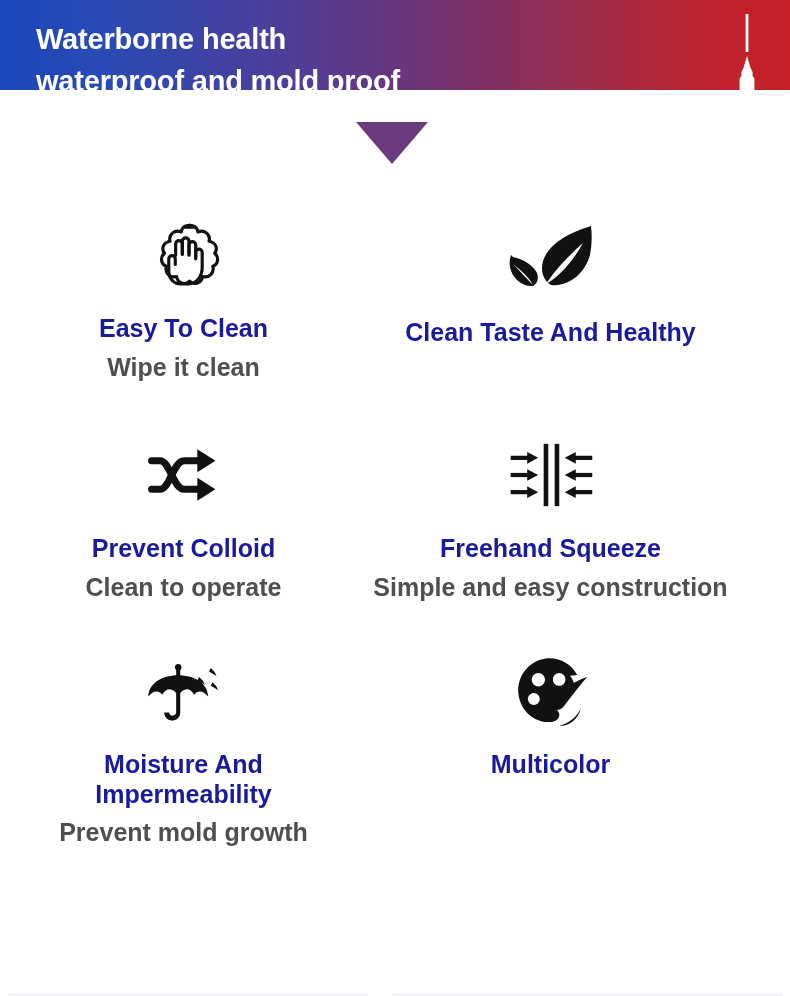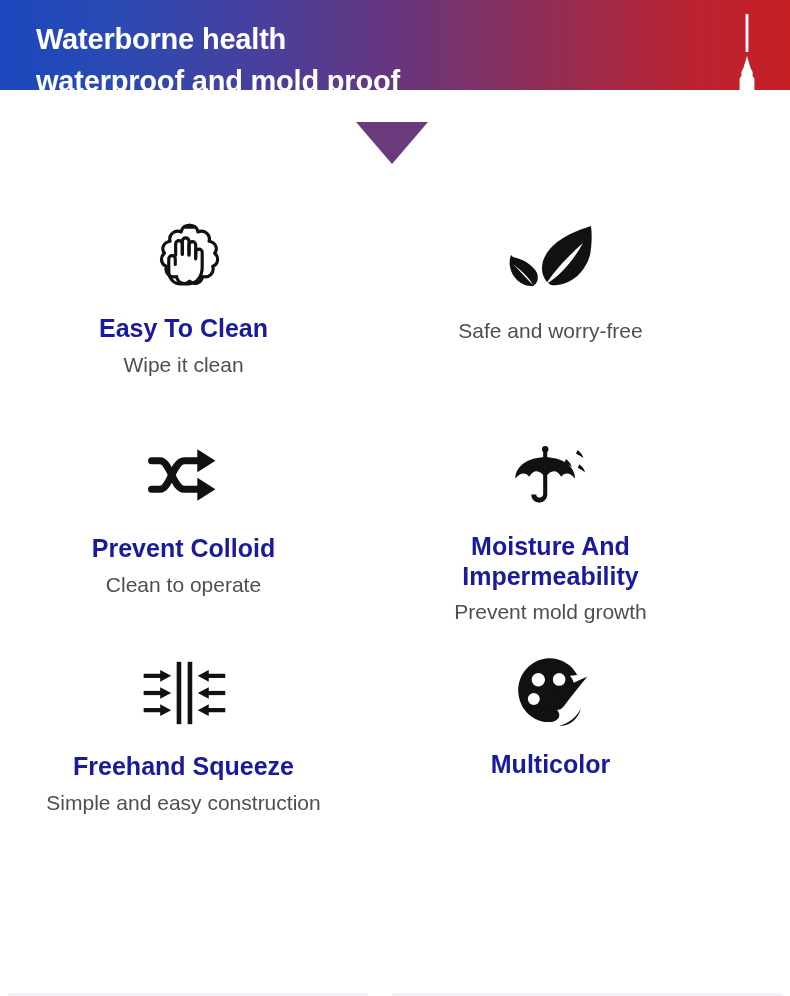--- a/index.html
+++ b/index.html
@@ -90,22 +90,22 @@
     color: #1a1a9c;
     font-size: 25px;
     font-weight: bold;
     line-height: 1.18;
     text-align: center;
     white-space: pre-line;
     margin-bottom: 8px;
   }
   .feature-sub {
     color: #4f4f4f;
-    font-size: 21px;
-    font-weight: normal;
+    font-size: 25px;
+    font-weight: bold;
     line-height: 1.2;
     text-align: right;
   }
 
   
   .feature.row1.left  .feature-icon { margin-bottom: 18px; }
   .feature.row1.right .feature-icon { margin-bottom: 22px; }
   .feature.row2 .feature-icon { margin-bottom: 20px; }
   .feature.row3 .feature-icon { margin-bottom: 18px; }
 
@@ -180,36 +180,62 @@
 
     <div class="feature row1 right">
       <div class="feature-icon">
         <svg viewBox="0 0 96 72" width="96" height="72" aria-hidden="true">
           <path d="M88 5 C66 12 46 22 40 40 c-3 11 1 20 8 24 c18 2 34-12 39-30 c2-11 2-21 1-29 Z" fill="#111111"></path>
           <path d="M43 63 C57 55 70 40 80 22 C62 38 50 52 43 63 Z" fill="#ffffff"></path>
           <path d="M10 36 C20 38 30 44 34 52 c2 6 0 11-4 13 c-11 1-21-8-23-19 c-1-5 0-9 1-12 Z" fill="#111111"></path>
           <path d="M30 64 C24 58 17 50 10 43 C20 51 27 58 30 64 Z" fill="#ffffff"></path>
         </svg>
       </div>
-      <div class="feature-sub">Safe and worry-free</div>
+      <div class="feature-title">Clean Taste And Healthy</div>
     </div>
 
     <div class="feature row2 left">
       <div class="feature-icon">
         <svg viewBox="0 0 84 64" width="80" height="62" aria-hidden="true">
           <g fill="none" stroke="#111111" stroke-width="7.5" stroke-linecap="round">
             <path d="M8 17 h9 c10 0 14 30 25 30 h17"></path>
             <path d="M8 47 h9 c10 0 14-30 25-30 h17"></path>
           </g>
           <path d="M56 5 L75 17 L56 29 Z" fill="#111111"></path>
           <path d="M56 35 L75 47 L56 59 Z" fill="#111111"></path>
         </svg>
       </div>
       <div class="feature-title">Prevent Colloid</div>
       <div class="feature-sub">Clean to operate</div>
+    </div>
+
+    <div class="feature row2 right">
+      <div class="feature-icon">
+        <svg viewBox="0 0 104 72" width="96" height="66" aria-hidden="true">
+          <rect x="44" y="2" width="5" height="68" fill="#111111"></rect>
+          <rect x="56" y="2" width="5" height="68" fill="#111111"></rect>
+          <g fill="#111111">
+            <rect x="8" y="15" width="20" height="4.6"></rect>
+            <path d="M26 11 L38 17.3 L26 23.6 Z"></path>
+            <rect x="8" y="33.7" width="20" height="4.6"></rect>
+            <path d="M26 29.7 L38 36 L26 42.3 Z"></path>
+            <rect x="8" y="52.4" width="20" height="4.6"></rect>
+            <path d="M26 48.4 L38 54.7 L26 61 Z"></path>
+
+            <rect x="77" y="15" width="20" height="4.6"></rect>
+            <path d="M79 11 L67 17.3 L79 23.6 Z"></path>
+            <rect x="77" y="33.7" width="20" height="4.6"></rect>
+            <path d="M79 29.7 L67 36 L79 42.3 Z"></path>
+            <rect x="77" y="52.4" width="20" height="4.6"></rect>
+            <path d="M79 48.4 L67 54.7 L79 61 Z"></path>
+          </g>
+        </svg>
+      </div>
+      <div class="feature-title">Freehand Squeeze</div>
+      <div class="feature-sub">Simple and easy construction</div>
     </div>
 
     <div class="feature row3 left">
       <div class="feature-icon">
         <svg viewBox="0 0 92 80" width="82" height="72" aria-hidden="true">
           <g fill="#111111">
             <rect x="37.2" y="12" width="4.6" height="12"></rect>
             <circle cx="39.5" cy="11" r="3.6"></circle>
             <path d="M6 44
                      C6 30 20 20 39.5 20
@@ -223,46 +249,20 @@
             <path d="M63 22 q5 4 6.5 9 q-5-3-8.5-5 Z"></path>
             <path d="M78 28 q5 4 6.5 9 q-5-3-8.5-5 Z"></path>
           </g>
         </svg>
       </div>
       <div class="feature-title">Moisture And
 Impermeability</div>
       <div class="feature-sub">Prevent mold growth</div>
     </div>
 
-    <div class="feature row2 right">
-      <div class="feature-icon">
-        <svg viewBox="0 0 104 72" width="96" height="66" aria-hidden="true">
-          <rect x="44" y="2" width="5" height="68" fill="#111111"></rect>
-          <rect x="56" y="2" width="5" height="68" fill="#111111"></rect>
-          <g fill="#111111">
-            <rect x="8" y="15" width="20" height="4.6"></rect>
-            <path d="M26 11 L38 17.3 L26 23.6 Z"></path>
-            <rect x="8" y="33.7" width="20" height="4.6"></rect>
-            <path d="M26 29.7 L38 36 L26 42.3 Z"></path>
-            <rect x="8" y="52.4" width="20" height="4.6"></rect>
-            <path d="M26 48.4 L38 54.7 L26 61 Z"></path>
-
-            <rect x="77" y="15" width="20" height="4.6"></rect>
-            <path d="M79 11 L67 17.3 L79 23.6 Z"></path>
-            <rect x="77" y="33.7" width="20" height="4.6"></rect>
-            <path d="M79 29.7 L67 36 L79 42.3 Z"></path>
-            <rect x="77" y="52.4" width="20" height="4.6"></rect>
-            <path d="M79 48.4 L67 54.7 L79 61 Z"></path>
-          </g>
-        </svg>
-      </div>
-      <div class="feature-title">Freehand Squeeze</div>
-      <div class="feature-sub">Simple and easy construction</div>
-    </div>
-
     <div class="feature row3 right">
       <div class="feature-icon">
         <svg viewBox="0 0 88 84" width="80" height="76" aria-hidden="true">
           <path d="M73 22 C66 9 52 2 38 4 C19 7 6 24 8 43 C10 62 27 76 45 74
                    c6-1 9-5 8-9 c-1-5-6-6-7-11 c-1-5 3-9 8-9 h6
                    c4 0 7-2 9-6 c2-5 0-11-4-16 Z
                    M30 20 a7.4 7.4 0 1 1 0 14.8 a7.4 7.4 0 0 1 0-14.8 Z
                    M53 20 a7 7 0 1 1 0 14 a7 7 0 0 1 0-14 Z
                    M25 42 a6.6 6.6 0 1 1 0 13.2 a6.6 6.6 0 0 1 0-13.2 Z" fill="#111111" fill-rule="evenodd"></path>
           <path d="M84 24 C76 34 66 46 58 57 c-4 5-11 5-15 1 c-4-4-3-11 2-14

